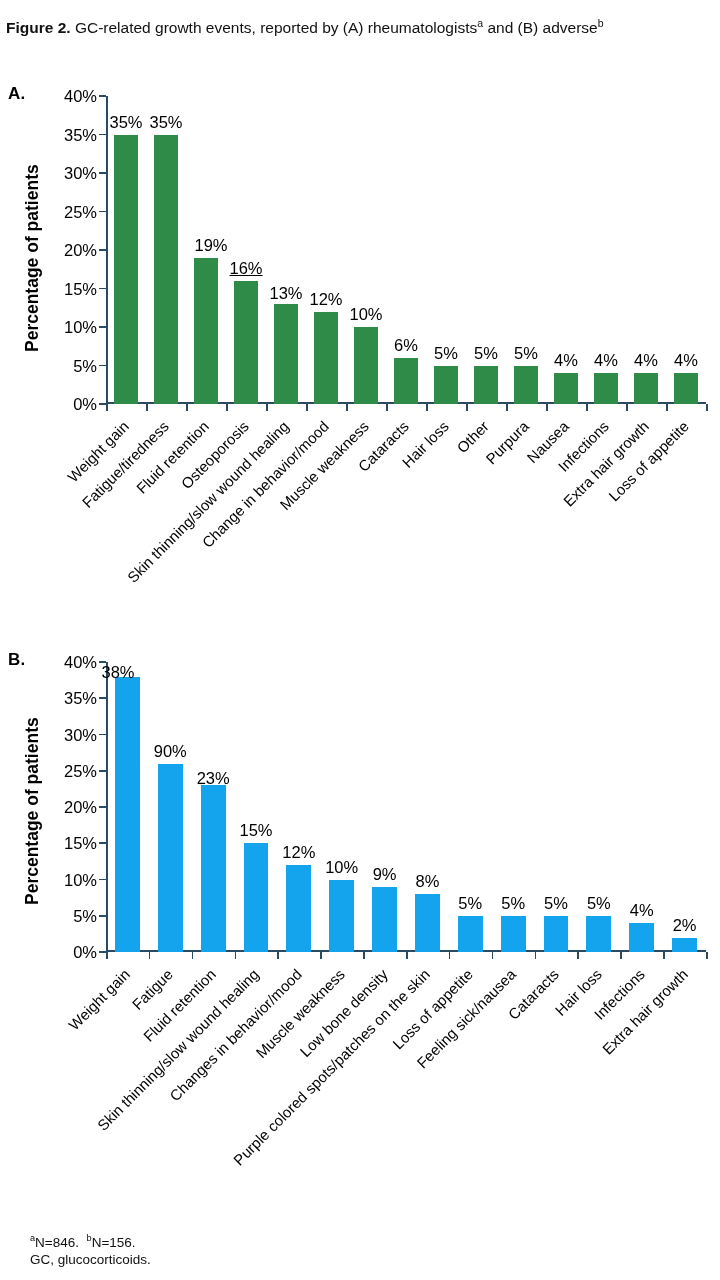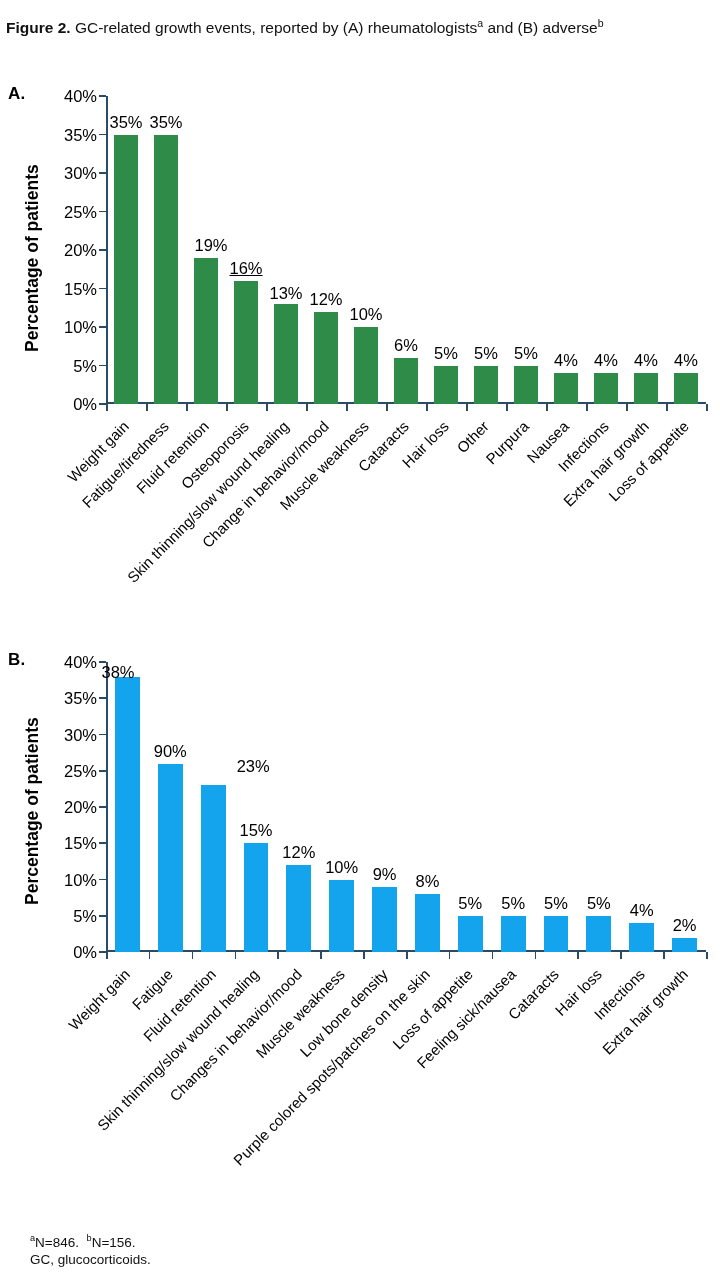--- a/index.html
+++ b/index.html
@@ -241,21 +241,21 @@
       <div class="xtick" style="left: 0px;"></div>
       <div class="bar" title="Weight gain: 38%" style="left: 9px; width: 24.8571px; height: 275.5px; background: rgb(20, 164, 238);"></div>
       <div class="bar-value" style="left: 12px; top: -6.5px; margin-top: 8px;">38%</div>
       <div class="cat-label" style="left: -378.571px; width: 400px; top: 302px;">Weight gain</div>
       <div class="xtick" style="left: 42.8571px;"></div>
       <div class="bar" title="Fatigue: 26%" style="left: 51.8571px; width: 24.8571px; height: 188.5px; background: rgb(20, 164, 238);"></div>
       <div class="bar-value" style="left: 64.2857px; top: 80.5px;">90%</div>
       <div class="cat-label" style="left: -335.714px; width: 400px; top: 302px;">Fatigue</div>
       <div class="xtick" style="left: 85.7143px;"></div>
       <div class="bar" title="Fluid retention: 23%" style="left: 94.7143px; width: 24.8571px; height: 166.75px; background: rgb(20, 164, 238);"></div>
-      <div class="bar-value" style="left: 107.143px; top: 96px; margin-left: 40px;">23%</div>
+      <div class="bar-value" style="left: 107.143px; top: 108px;">23%</div>
       <div class="cat-label" style="left: -292.857px; width: 400px; top: 302px;">Fluid retention</div>
       <div class="xtick" style="left: 128.571px;"></div>
       <div class="bar" title="Skin thinning/slow wound healing: 15%" style="left: 137.571px; width: 24.8571px; height: 108.75px; background: rgb(20, 164, 238);"></div>
       <div class="bar-value" style="left: 150px; top: 160.25px;">15%</div>
       <div class="cat-label" style="left: -250px; width: 400px; top: 302px;">Skin thinning/slow wound healing</div>
       <div class="xtick" style="left: 171.429px;"></div>
       <div class="bar" title="Changes in behavior/mood: 12%" style="left: 180.429px; width: 24.8571px; height: 87px; background: rgb(20, 164, 238);"></div>
       <div class="bar-value" style="left: 192.857px; top: 182px;">12%</div>
       <div class="cat-label" style="left: -207.143px; width: 400px; top: 302px;">Changes in behavior/mood</div>
       <div class="xtick" style="left: 214.286px;"></div>

